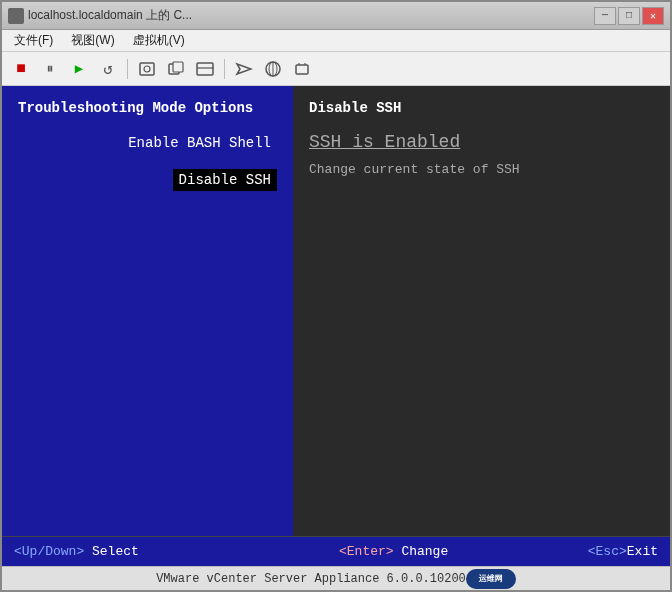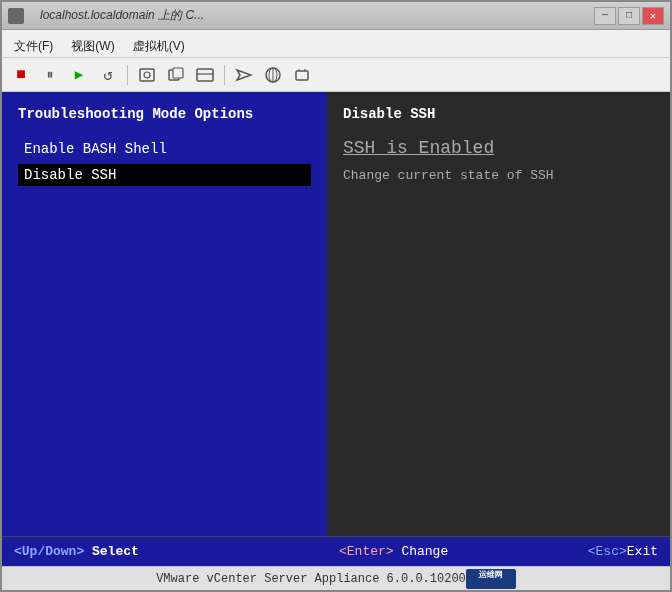--- a/index.html
+++ b/index.html
@@ -27,22 +27,21 @@
       display: flex;
       align-items: center;
       justify-content: space-between;
       padding: 0 6px;
       border-bottom: 1px solid #999;
     }
 
     .title-bar-left {
       display: flex;
       align-items: flex-end;
-      gap: 16px;
-      font-style: italic;
+      gap: 4px;
     }
 
     .window-icon {
       width: 16px;
       height: 16px;
       background: #666;
       border-radius: 2px;
     }
 
     .title-text {
@@ -76,21 +75,20 @@
 
     
     .menu-bar {
       background: #f0f0f0;
       height: 22px;
       display: flex;
       align-items: center;
       padding: 0 4px;
       border-bottom: 1px solid #ccc;
       gap: 2px;
-      margin-top: 6px;
     }
 
     .menu-item {
       font-size: 12px;
       font-family: 'Microsoft YaHei', Arial, sans-serif;
       padding: 2px 8px;
       color: #222;
       cursor: pointer;
     }
 
@@ -132,21 +130,21 @@
       background: #1a1a6e;
     }
 
     
     .panels {
       flex: 1;
       display: flex;
     }
 
     .left-panel {
-      width: 325px;
+      width: 291px;
       background: #1a1a9e;
       padding: 14px 16px;
       display: flex;
       flex-direction: column;
     }
 
     .right-panel {
       flex: 1;
       background: #2a2a2a;
       padding: 14px 16px;
@@ -158,21 +156,22 @@
       font-size: 14px;
       font-weight: bold;
       color: #ffffff;
       margin-bottom: 16px;
       font-family: 'Courier New', Courier, monospace;
     }
 
     .menu-list {
       display: flex;
       flex-direction: column;
-      gap: 4px;
+      gap: 15px;
+      align-items: flex-end;
     }
 
     .menu-option {
       padding: 3px 6px;
       color: #ffffff;
       font-size: 14px;
       cursor: pointer;
       font-family: 'Courier New', Courier, monospace;
     }
 
@@ -210,21 +209,20 @@
       display: flex;
       align-items: center;
       padding: 0 12px;
       border-top: 1px solid #444;
     }
 
     .left-shortcuts {
       width: 325px;
       display: flex;
       align-items: center;
-      font-weight: bold;
     }
 
     .right-shortcuts {
       flex: 1;
       display: flex;
       align-items: center;
       justify-content: space-between;
     }
 
     .shortcut {
@@ -247,23 +245,23 @@
     .status-text {
       font-size: 12px;
       font-family: 'Courier New', Courier, monospace;
       color: #333;
     }
 
     .status-logo {
       width: 50px;
       height: 20px;
       background: #1a3a7e;
-      border-radius: 2px;
-      display: flex;
-      align-items: flex-start;
+      border-radius: 10px;
+      display: flex;
+      align-items: center;
       justify-content: center;
     }
 
     .status-logo-text {
       font-size: 8px;
       color: white;
       font-weight: bold;
     }
 
     

